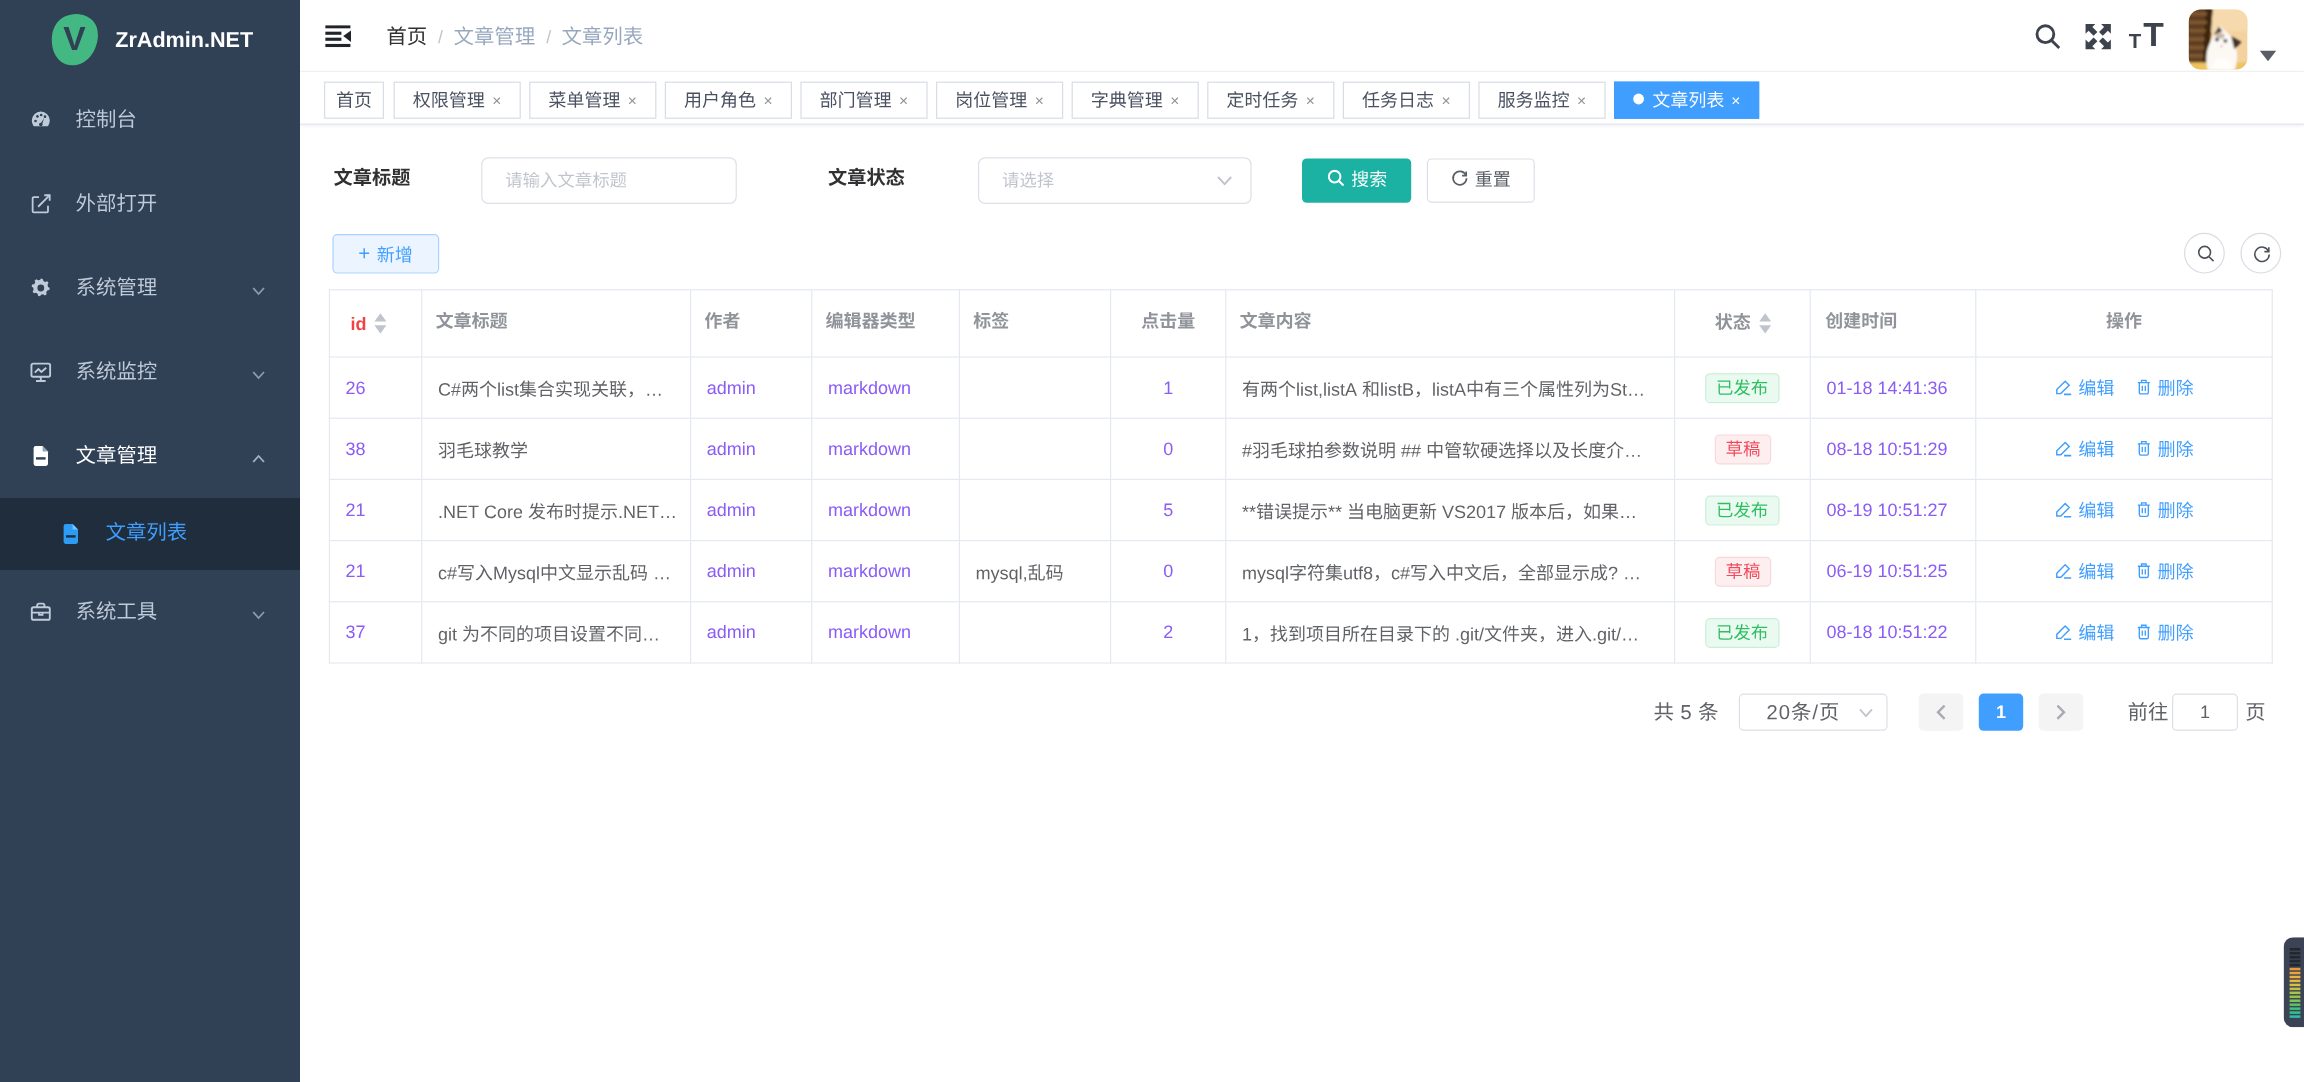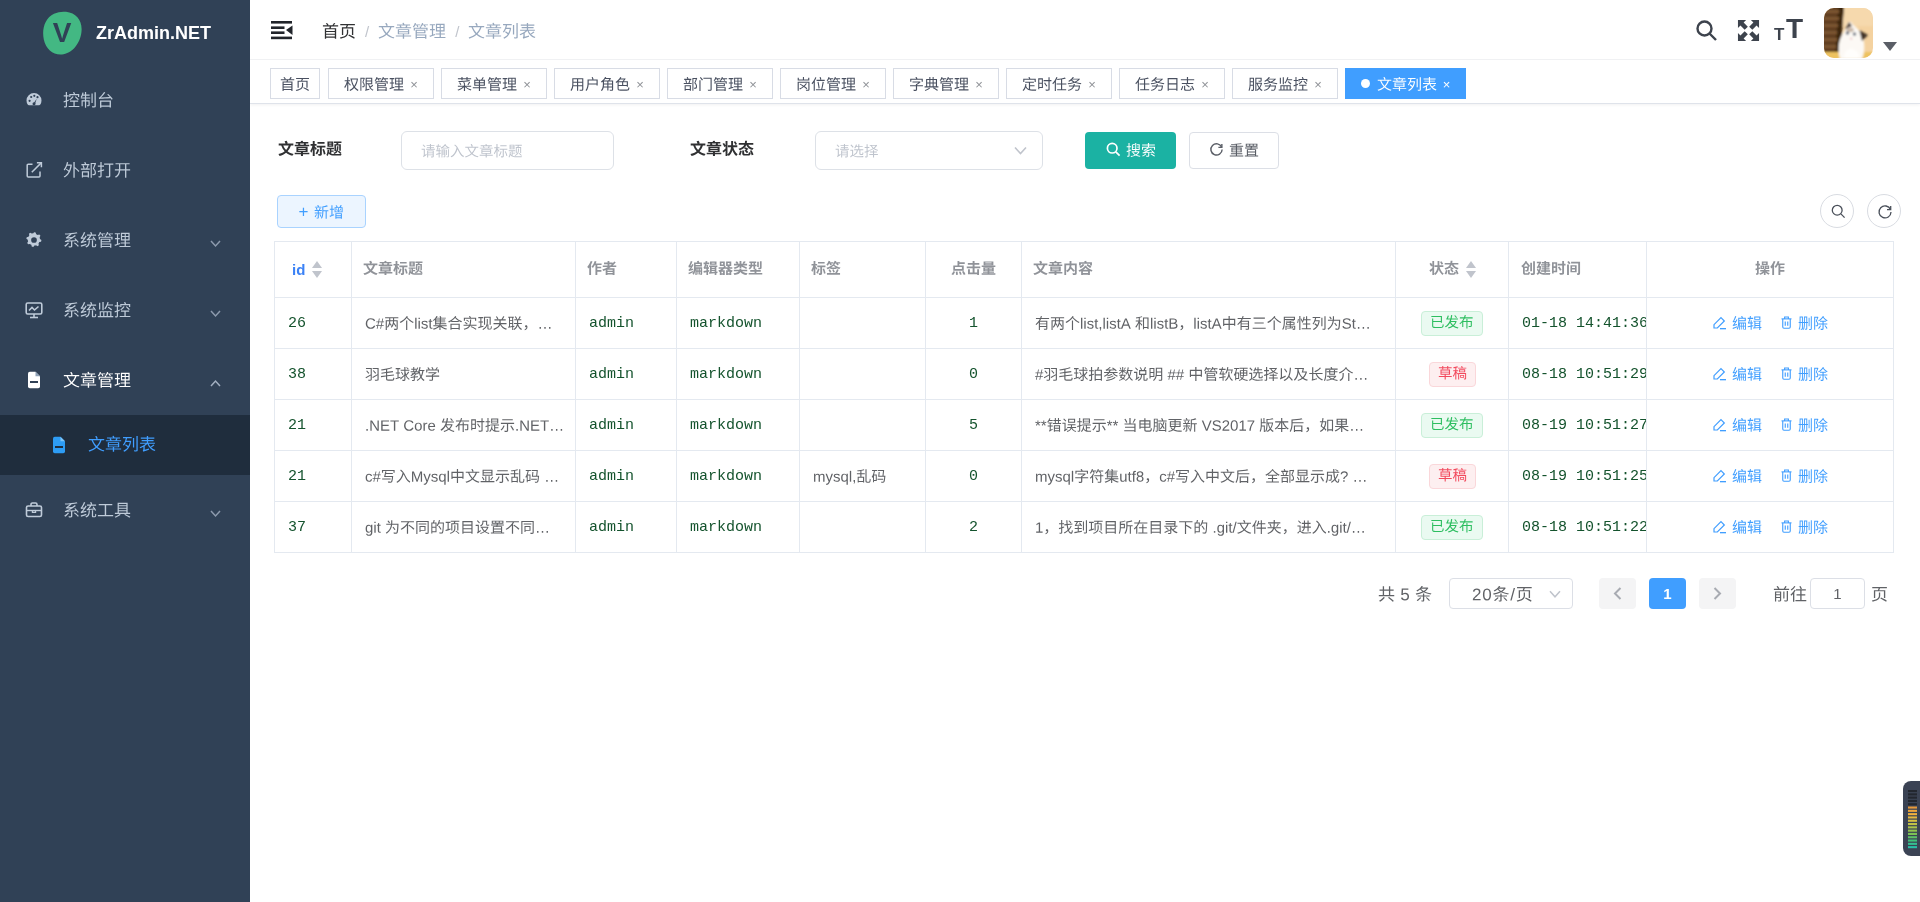--- a/index.html
+++ b/index.html
@@ -24,22 +24,22 @@
 #tabsbar{position:absolute;left:250px;top:60px;width:1670px;height:44px;background:#fff;border-bottom:1px solid #dfe3ea;box-shadow:0 1px 3px rgba(0,21,41,.06);}
 .tab{position:absolute;top:68px;height:31px;line-height:29px;border:1px solid #d8dce5;background:#fff;text-align:center;white-space:nowrap;}
 .tab .x{display:inline-block;font-size:13px;color:#8e9196;margin-left:6px;font-family:'Liberation Sans',sans-serif;}
 .tab.active{background:#409eff;border-color:#409eff;}
 .tab.active .dot{display:inline-block;width:9px;height:9px;border-radius:50%;background:#fff;margin-right:7px;vertical-align:1px;}
 .tab.active .x{color:#fff;}
 .flabel{position:absolute;line-height:20px;}
 .finput{position:absolute;height:39px;border:1px solid #dde1e7;border-radius:6px;background:#fff;line-height:37px;padding-left:19px;}
 .fbtn{position:absolute;height:37px;border-radius:4px;text-align:center;line-height:35px;}
 #tbl{position:absolute;left:274px;top:241px;border-collapse:collapse;table-layout:fixed;width:1620px;}
-#tbl th{height:56px;border:1px solid #e4e9f0;padding:0 11px;text-align:left;background:#fff;font-size:15px;font-weight:700;color:#3b82f6;}
-#tbl td{height:51px;border:1px solid #e4e9f0;padding:0 13px;text-align:left;background:#fff;overflow:hidden;white-space:nowrap;font-size:15px;color:#14532d;font-family:Liberation Mono, monospace;}
+#tbl th{height:56px;border:1px solid #e4e9f0;padding:0 11px;text-align:left;background:#fff;font-size:15px;font-weight:700;color:#ef4444;}
+#tbl td{height:51px;border:1px solid #e4e9f0;padding:0 13px;text-align:left;background:#fff;overflow:hidden;white-space:nowrap;font-size:15px;color:#8b5cf6;}
 #tbl .c{text-align:center;}
 .sortc{display:inline-block;width:10px;height:19px;position:relative;vertical-align:-4px;margin-left:7px;}
 .sortc i{position:absolute;left:0;width:0;height:0;border-left:5px solid transparent;border-right:5px solid transparent;}
 .sortc .up{top:1px;border-bottom:7px solid #c0c4cc;}
 .sortc .dn{bottom:1px;border-top:7px solid #c0c4cc;}
 .tag{display:inline-block;height:25px;line-height:23px;border-radius:4px;padding:0 8px;}
 .tag.g{background:#eafaf1;border:1px solid #c9efd8;}
 .tag.r{background:#fdeff0;border:1px solid #fad7da;}
 .op svg.ric{vertical-align:-2px;margin-right:4px;}
 .pg{position:absolute;font-size:15px;color:#606266;}
@@ -963,21 +963,21 @@
               <g transform="translate(317.5,11.7) scale(0.007324,-0.007324)">
                 <use href="#l2026" x="0"></use>
               </g>
             </svg></td>
 <td class="c"><span class="tag r"><svg class="rt" style="width:29.0px;height:11.3px;margin-bottom:-1px;" fill="#f2495c">
                 <g transform="translate(0.0,11.3) scale(0.014500,-0.014500)">
                   <use href="#n8349" x="0"></use>
                   <use href="#n7A3F" x="1000"></use>
                 </g>
               </svg></span></td>
-<td>08-19 10:51:25</td>
+<td>06-19 10:51:25</td>
 <td class="c"><span class="op"><svg class="ric" width="16" height="16" viewBox="0 0 24 24" fill="none" stroke="#409eff" stroke-width="1.8">
                 <path d="M13.5 5.5 L18.5 10.5 L8 21 H3 V16 Z"></path>
                 <line x1="12" y1="22" x2="21" y2="22" stroke-width="2"></line>
               </svg><svg class="rt" style="width:30.0px;height:11.7px;margin-bottom:-1px;" fill="#409eff">
                 <g transform="translate(0.0,11.7) scale(0.015000,-0.015000)">
                   <use href="#n7F16" x="0"></use>
                   <use href="#n8F91" x="1000"></use>
                 </g>
               </svg></span><span style="display:inline-block;width:17px;"></span><span class="op"><svg class="ric" width="15" height="16" viewBox="0 0 24 24" fill="none" stroke="#409eff" stroke-width="1.8">
                 <path d="M4 7 H20"></path>

